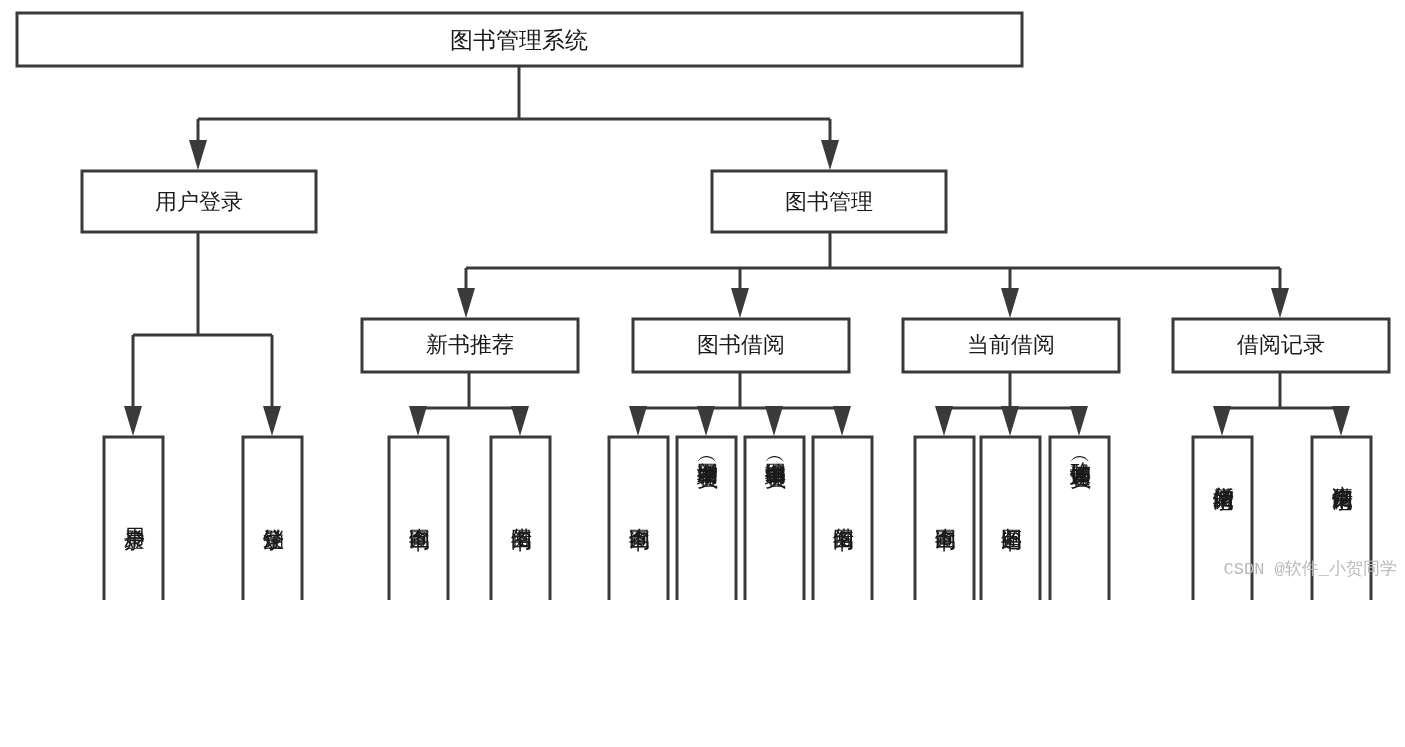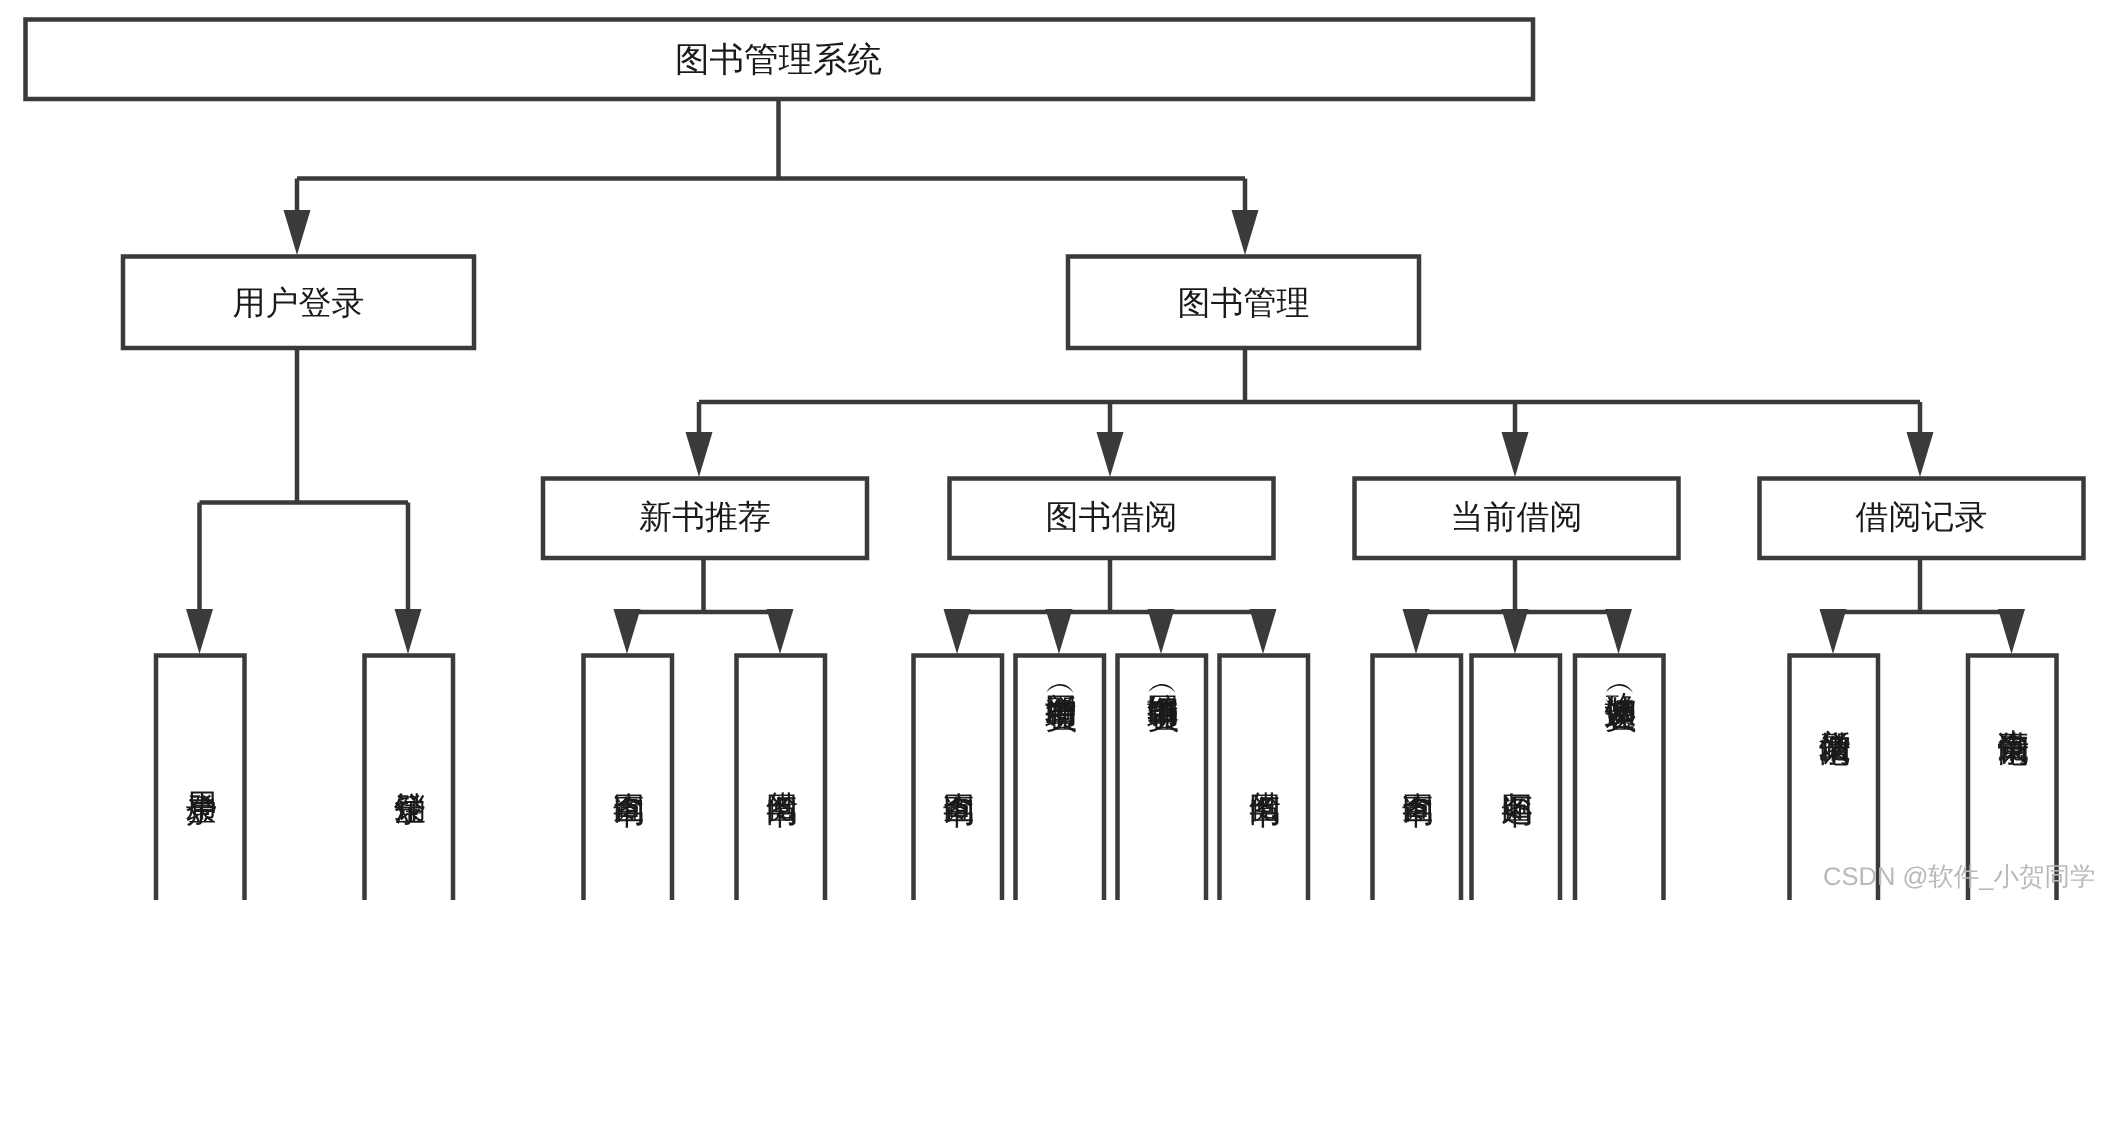--- a/index.html
+++ b/index.html
@@ -62,22 +62,22 @@
     font-family: "DejaVu Sans", "Liberation Sans", sans-serif;
     font-size: 21px;
     line-height: 1.04;
     color: #1a1a1a;
     letter-spacing: 1px;
     white-space: nowrap;
   }
   .watermark {
     position: absolute;
     right: 8px;
-    bottom: 4px;
-    font-family: Liberation Sans, sans-serif;
+    bottom: 20px;
+    font-family: Liberation Mono, monospace;
     font-size: 17px;
     color: #b9b9b9;
     white-space: nowrap;
   }
 </style>
 </head>
 <body>
 
 <div id="stage">
 

